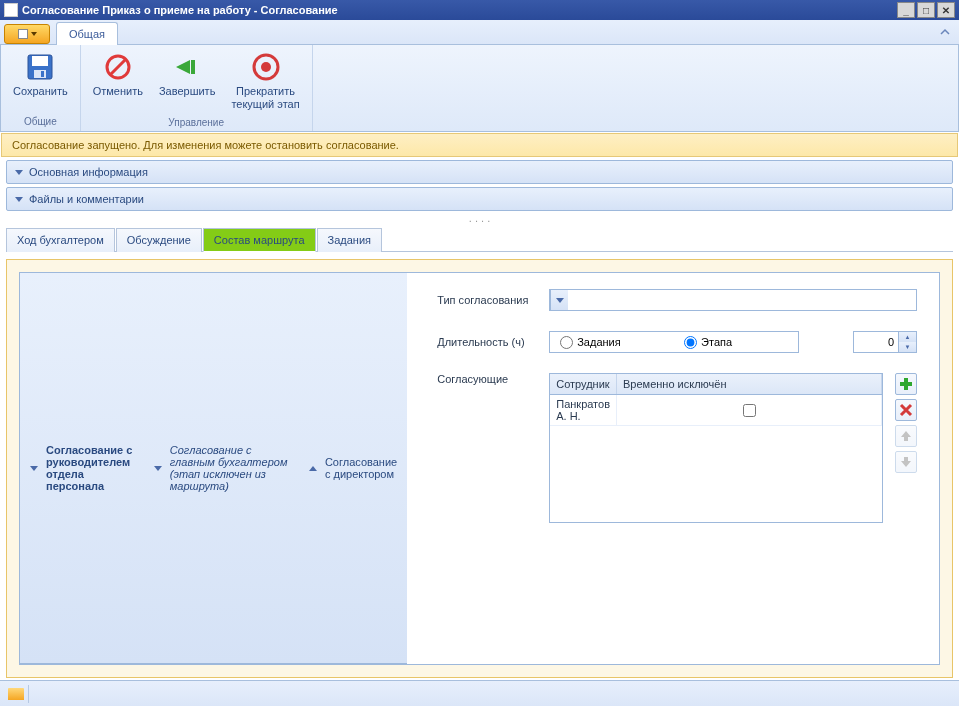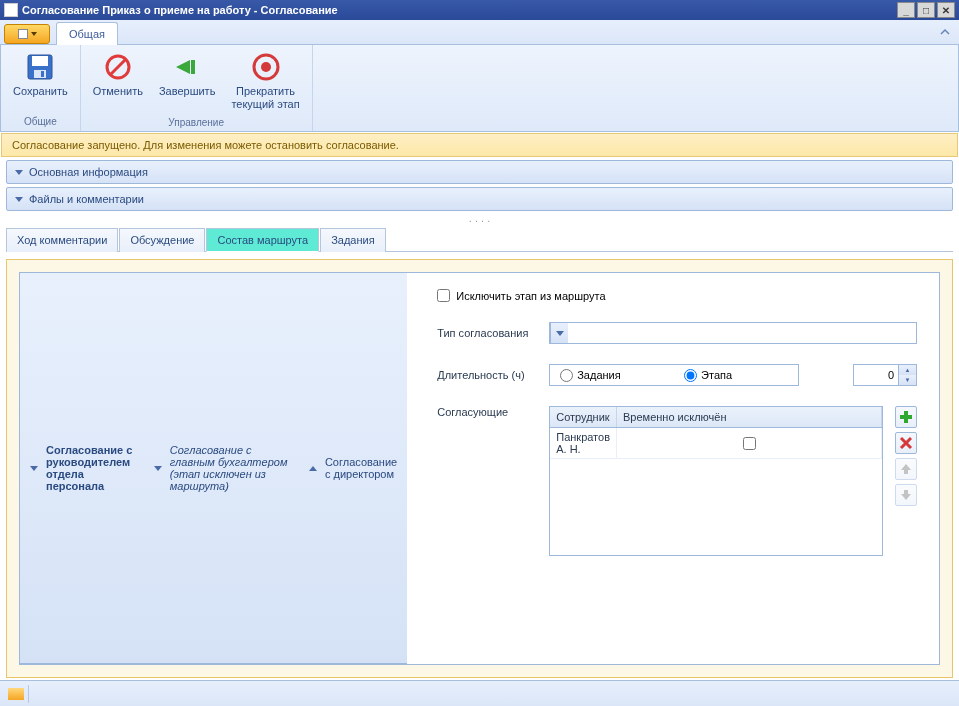--- a/index.html
+++ b/index.html
@@ -37,21 +37,21 @@
 .acc-arrow { width: 0; height: 0; display: inline-block; }
 .acc-arrow.down { border-left: 4px solid transparent; border-right: 4px solid transparent; border-top: 5px solid #4a6aa8; }
 .acc-arrow.up { border-left: 4px solid transparent; border-right: 4px solid transparent; border-bottom: 5px solid #4a6aa8; }
 
 
 .splitter { height: 8px; display: flex; align-items: center; justify-content: center; color: #999; cursor: row-resize; user-select: none; }
 
 
 .tabs { display: flex; border-bottom: 1px solid #b5c5dc; margin-top: 2px; }
 .tab { padding: 5px 10px; border: 1px solid #b5c5dc; border-bottom: none; background: linear-gradient(#f5f8fd, #e8effa); color: #2a4a80; cursor: pointer; margin-right: 1px; position: relative; top: 1px; }
-.tab.active { background: #5eead4; border-bottom: 1px solid #fff; top: 1px; z-index: 2; }
+.tab.active { background: #84cc16; border-bottom: 1px solid #fff; top: 1px; z-index: 2; }
 
 
 .route-card { flex: 1; border: 1px solid #e8c568; background: #fdf7e5; padding: 12px; margin-top: 4px; display: flex; flex-direction: column; overflow: hidden; }
 .route-inner { border: 1px solid #9db8db; background: #fff; flex: 1; display: flex; flex-direction: row; overflow: hidden; }
 .stage-header { background: linear-gradient(#e8f0fc, #d5e2f6); border-bottom: 1px solid #9db8db; padding: 5px 10px; color: #2a4a80; display: flex; align-items: center; gap: 8px; cursor: pointer; }
 .stage-header.bold span[data-bind] { font-weight: bold; }
 .stage-header.italic span[data-bind] { font-style: italic; }
 .stage-body { padding: 16px 22px 16px 30px; flex: 1; display: flex; flex-direction: column; gap: 20px; }
 
 .form-row { display: flex; align-items: center; gap: 12px; }
@@ -177,21 +177,21 @@
     <span data-bind="accordion.info">Основная информация</span>
   </div>
   <div class="accordion-header">
     <span class="acc-arrow down"></span>
     <span data-bind="accordion.files">Файлы и комментарии</span>
   </div>
 
   <div class="splitter">. . . .</div>
 
   <div class="tabs">
-    <div class="tab" data-bind="tabs.flow">Ход комментарии</div>
+    <div class="tab" data-bind="tabs.flow">Ход бухгалтером</div>
     <div class="tab" data-bind="tabs.discussion">Обсуждение</div>
     <div class="tab active" data-bind="tabs.route">Состав маршрута</div>
     <div class="tab" data-bind="tabs.tasks">Задания</div>
   </div>
 
   <div class="route-card">
     <div class="route-inner">
       <div class="stage-header bold">
         <span class="acc-arrow down"></span>
         <span data-bind="stages.s1">Согласование с руководителем отдела персонала</span>
@@ -199,24 +199,20 @@
       <div class="stage-header italic">
         <span class="acc-arrow down"></span>
         <span data-bind="stages.s2">Согласование с главным бухгалтером (этап исключен из маршрута)</span>
       </div>
       <div class="stage-header">
         <span class="acc-arrow up"></span>
         <span data-bind="stages.s3">Согласование с директором</span>
       </div>
 
       <div class="stage-body">
-        <div class="checkbox-wrap">
-          <input type="checkbox" style="">
-          <span data-bind="form.excludeStage">Исключить этап из маршрута</span>
-        </div>
 
         <div class="form-row">
           <div class="form-label" data-bind="form.approvalType.label">Тип согласования</div>
           <div class="combo">
             <div class="combo-btn">
               <span class="acc-arrow down"></span>
             </div>
           </div>
         </div>
 

